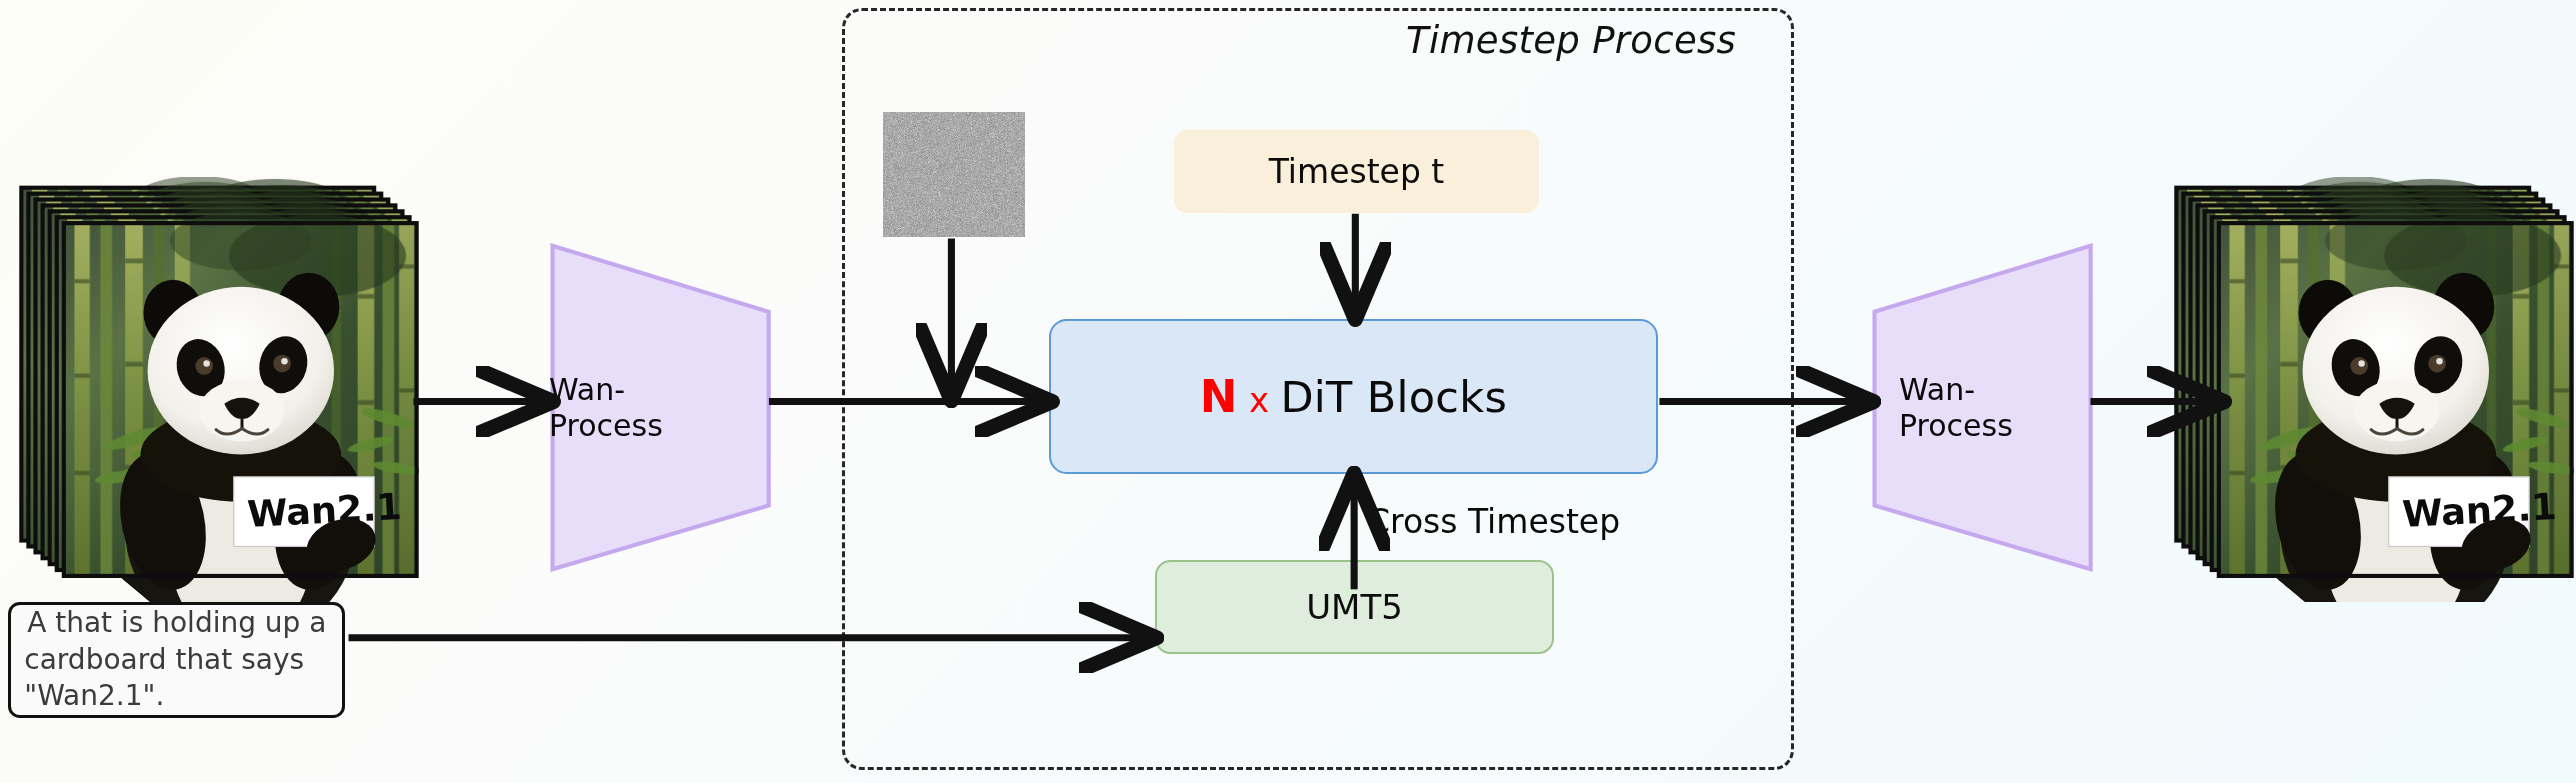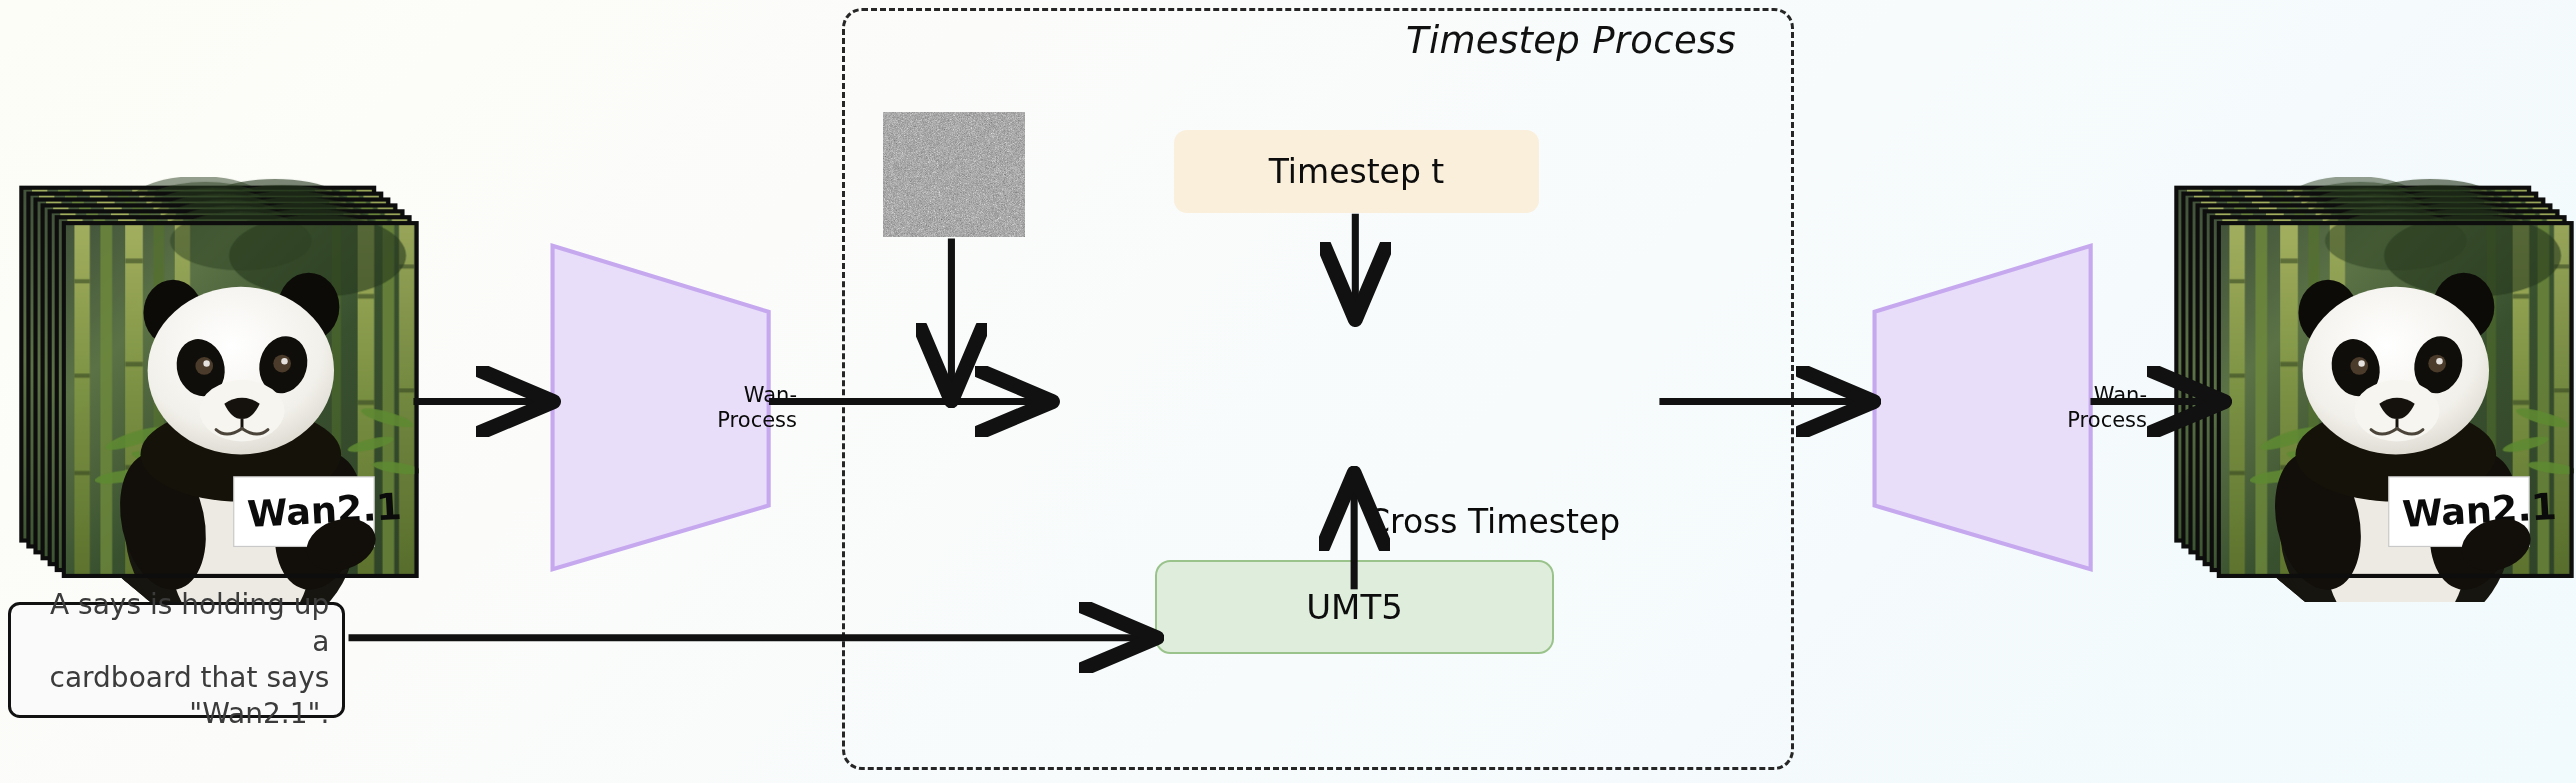--- a/index.html
+++ b/index.html
@@ -27,29 +27,29 @@
   }
 
   
   .stack{width:413px;height:425px;}
 
   
   .trap-wrap{width:248px;height:331px;}
   .trap-svg{position:absolute;left:0;top:0;}
   .trap-label{
     position:absolute;left:0;top:0;width:100%;height:100%;
-    display:flex;flex-direction:column;align-items:flex-end;justify-content:center;
-    font-size:21px;color:#0a0a0a;line-height:1.18;text-align:center;
+    display:flex;flex-direction:column;align-items:flex-start;justify-content:center;
+    font-size:30px;color:#0a0a0a;line-height:1.18;text-align:center;
     pointer-events:none;
   }
 
   
   .rbox{
     box-sizing:border-box;display:flex;align-items:center;justify-content:center;
-    text-align:right;
+    text-align:left;
   }
   .timestep-box{
     left:1174px;top:130px;width:365px;height:83px;
     background:#faefdb;border-radius:13px;
     font-size:33px;color:#0d0d0d;
   }
   .dit-box{
     left:1049px;top:319px;width:609px;height:155px;
     background:#d9e7f7;border:2.4px solid #5b9bd5;border-radius:17.7px;
   }
@@ -255,29 +255,34 @@
       </defs>
       <rect width="240" height="212" fill="#909090"></rect>
       <rect width="240" height="212" filter="url(#nz)" opacity="0.95"></rect>
     </svg>
   </div>
 
   <div class="abs rbox timestep-box">
     <span>Timestep t</span>
   </div>
 
+  <div class="abs rbox dit-box">
+    <span class="dit-text">
+      <span class="dit-n">N</span><span class="dit-x"> x </span><span>DiT Blocks</span>
+    </span>
+  </div>
 
   <div class="abs rbox umt5-box">
     <span>UMT5</span>
   </div>
 
   <div class="abs cross-att">Cross Timestep</div>
 
   <div class="abs rbox prompt-box">
-    <span>A says is holding up a</span>
+    <span>A that is holding up a</span>
     <span>cardboard that says "Wan2.1".</span>
   </div>
 
   <div class="abs trap-wrap" style="left:1871px;top:242px;width:248px;height:331px;">
     <svg class="trap-svg" width="248" height="331" viewBox="0 0 420 560">
       <polygon points="6,118 372,6 372,554 6,446" fill="#e8def9" stroke="#c6a8ef" stroke-width="7"></polygon>
     </svg>
     <div class="trap-label" style="padding-left:28px;">
       <span>Wan-</span>
       <span>Process</span>

